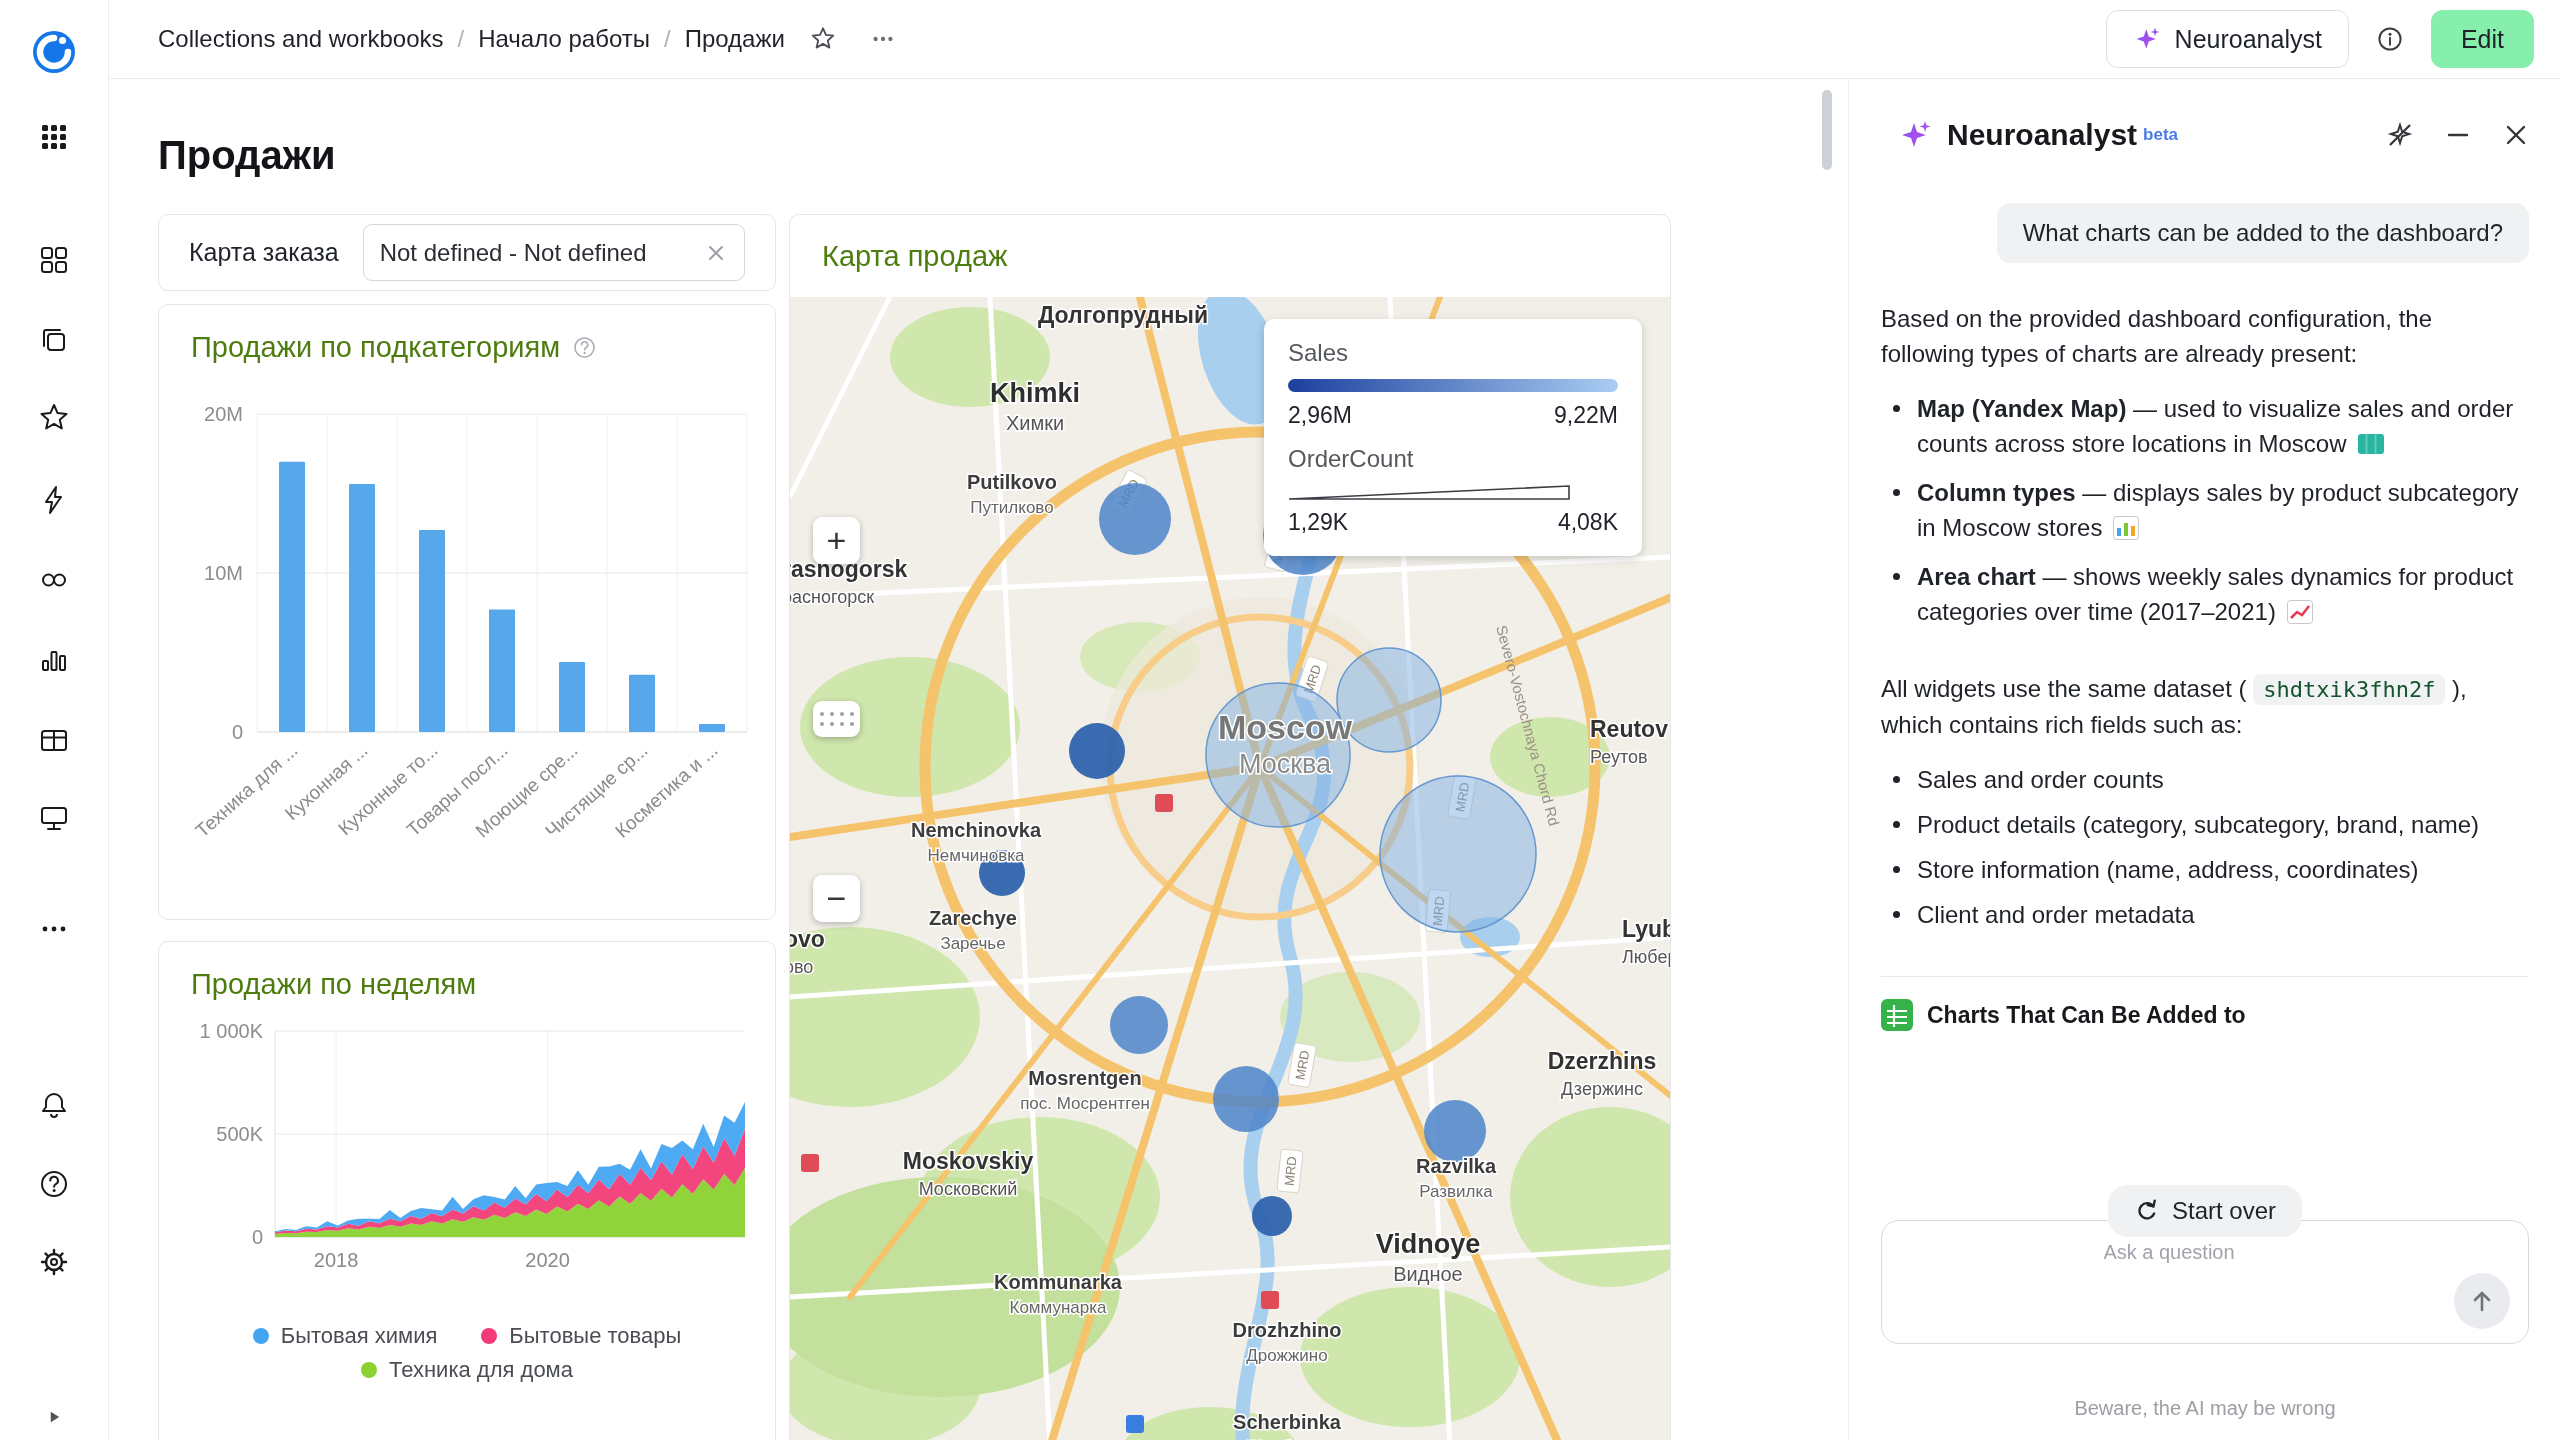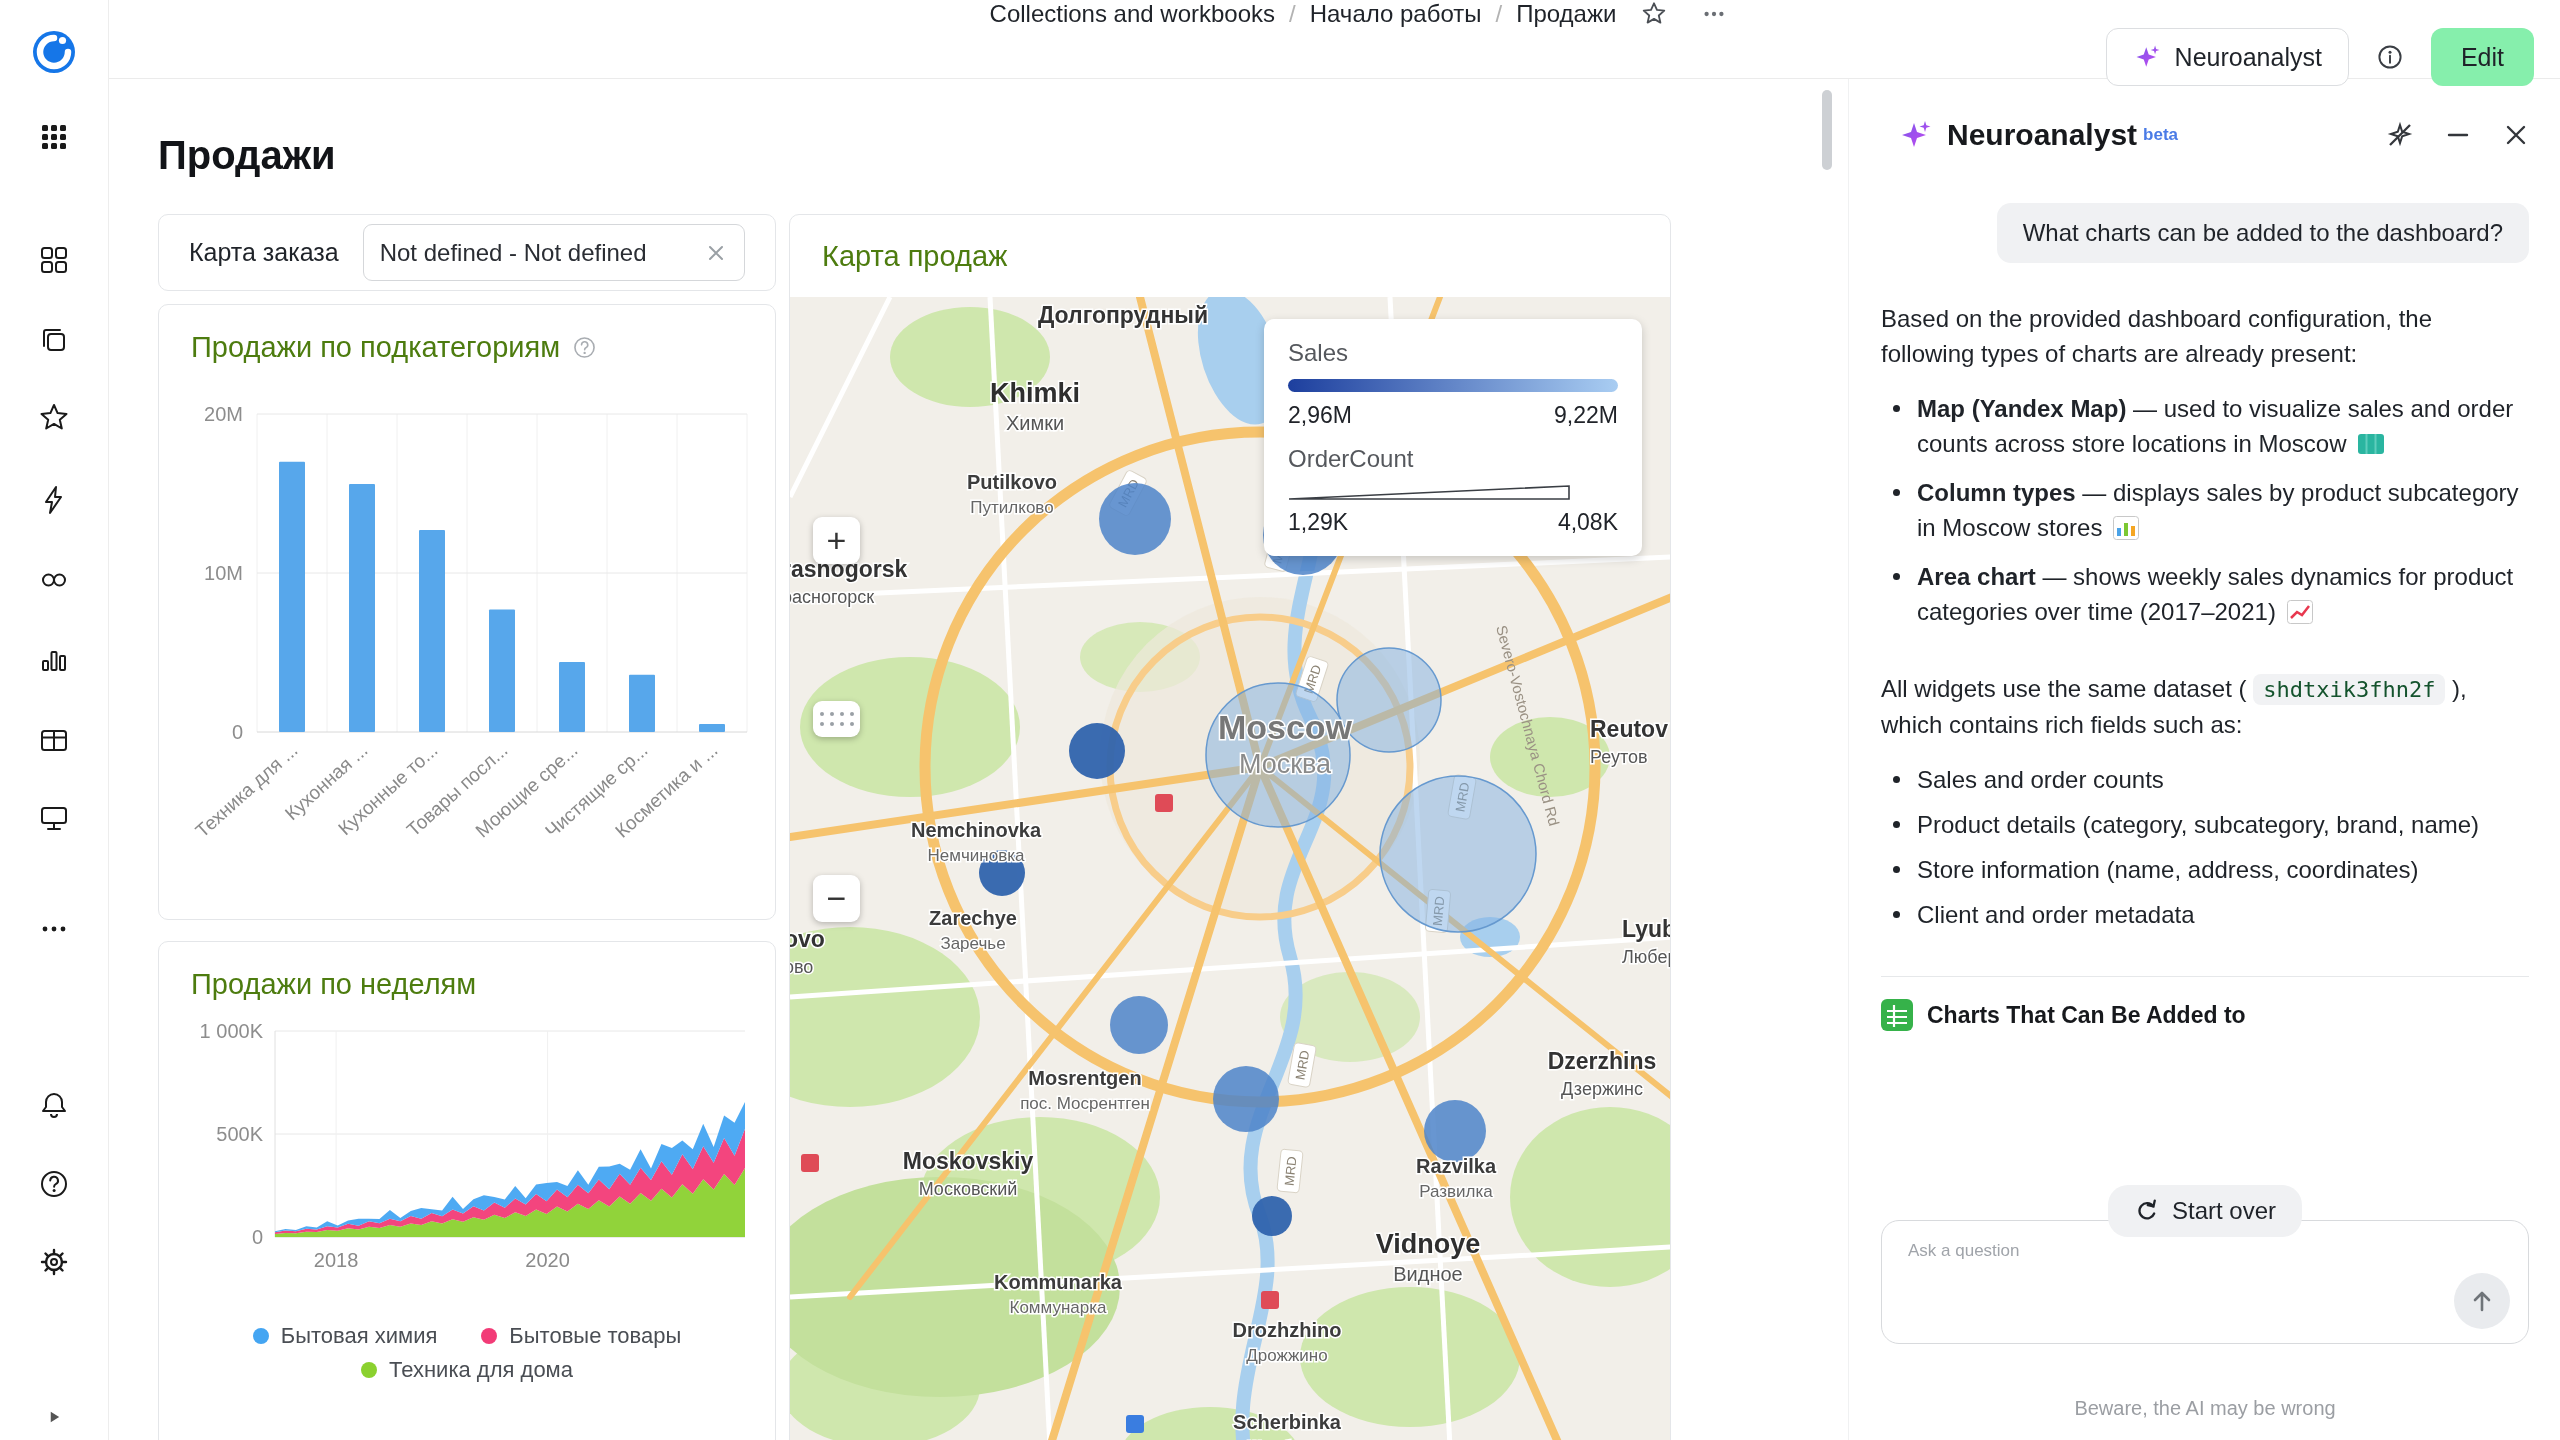--- a/index.html
+++ b/index.html
@@ -8,21 +8,21 @@
   svg{font-family:"Liberation Sans","DejaVu Sans",sans-serif;}
 
   
   .sidebar{position:absolute;left:0;top:0;width:108px;height:1440px;background:#fff;border-right:1px solid #ededed;z-index:30;}
   .side-item{position:absolute;left:50%;transform:translate(-50%,-50%);width:56px;height:56px;
     display:flex;align-items:center;justify-content:center;border-radius:10px;cursor:pointer;}
   .side-item svg{display:block;}
 
   
   .topbar{position:absolute;left:108px;right:0;top:0;height:78px;background:#fff;border-bottom:1px solid #ebebeb;
-    display:flex;align-items:center;z-index:25;flex-direction:column;}
+    display:flex;align-items:center;z-index:25;}
   .crumbs{display:flex;align-items:center;gap:14px;margin-left:50px;font-size:24px;color:#1f2329;}
   .crumb{cursor:pointer;}
   .crumb-sep{color:#b3b3b3;}
   .crumb-star{margin-left:10px;display:flex;cursor:pointer;}
   .crumb-dots{margin-left:18px;display:flex;cursor:pointer;}
   .topbar-right{margin-left:auto;display:flex;align-items:center;gap:26px;margin-right:26px;}
   .btn-neuro{display:flex;align-items:center;gap:12px;border:1px solid #dcdee1;border-radius:12px;background:#fff;
     height:58px;padding:0 26px;font-size:25px;color:#1f2329;cursor:pointer;}
   .btn-edit{border:none;border-radius:12px;background:#86efac;height:58px;padding:0 30px;font-size:25px;color:#1f2329;cursor:pointer;}
   .info-btn{display:flex;cursor:pointer;}
@@ -90,21 +90,21 @@
   .code-chip{font-family:"DejaVu Sans Mono","Liberation Mono",monospace;font-size:22px;color:#14532d;
     background:#f1f2f4;border-radius:8px;padding:3px 10px;}
   .chat-hr{border:none;border-top:1px solid #e6e8ea;margin:44px 0 0 0;}
   .cut-heading{display:flex;align-items:center;gap:14px;margin-top:22px;font-size:23px;font-weight:700;color:#17191d;}
   .chat-fade{position:absolute;left:0;right:0;bottom:0;height:95px;
     background:linear-gradient(180deg,rgba(255,255,255,0) 0%,#ffffff 70%);pointer-events:none;}
   .start-over{position:absolute;left:50%;top:1106px;transform:translateX(-50%);display:flex;align-items:center;gap:12px;
     background:#f0f1f3;border:none;border-radius:20px;height:52px;padding:0 26px;font-size:24px;color:#1f2329;cursor:pointer;z-index:6;}
   .ask-box{position:absolute;left:32px;right:32px;top:1141px;height:122px;border:1.5px solid #d8dadd;border-radius:18px;background:#fff;}
   .ask-box textarea{position:absolute;left:24px;top:18px;right:96px;bottom:16px;border:none;outline:none;resize:none;
-    font-family:"Liberation Sans","DejaVu Sans",sans-serif;font-size:17px;color:#1f2329;}
+    font-family:"Liberation Sans","DejaVu Sans",sans-serif;font-size:20px;color:#1f2329;text-align:center;}
   .ask-box textarea::placeholder{color:#a0a4aa;}
   .send-btn{position:absolute;right:18px;bottom:14px;width:56px;height:56px;border-radius:50%;background:#e9ebee;border:none;
     display:flex;align-items:center;justify-content:center;cursor:pointer;}
   .chat-footer{position:absolute;left:0;right:0;bottom:20px;text-align:center;font-size:20px;color:#9b9ea3;}
 </style>
 </head>
 <body>
 
 <div class="app">
 

